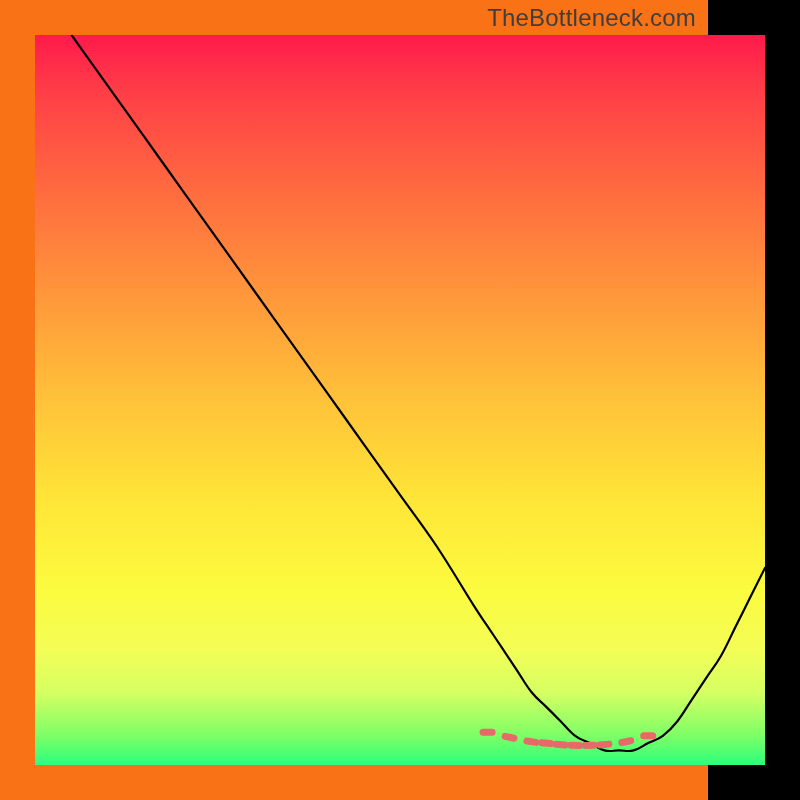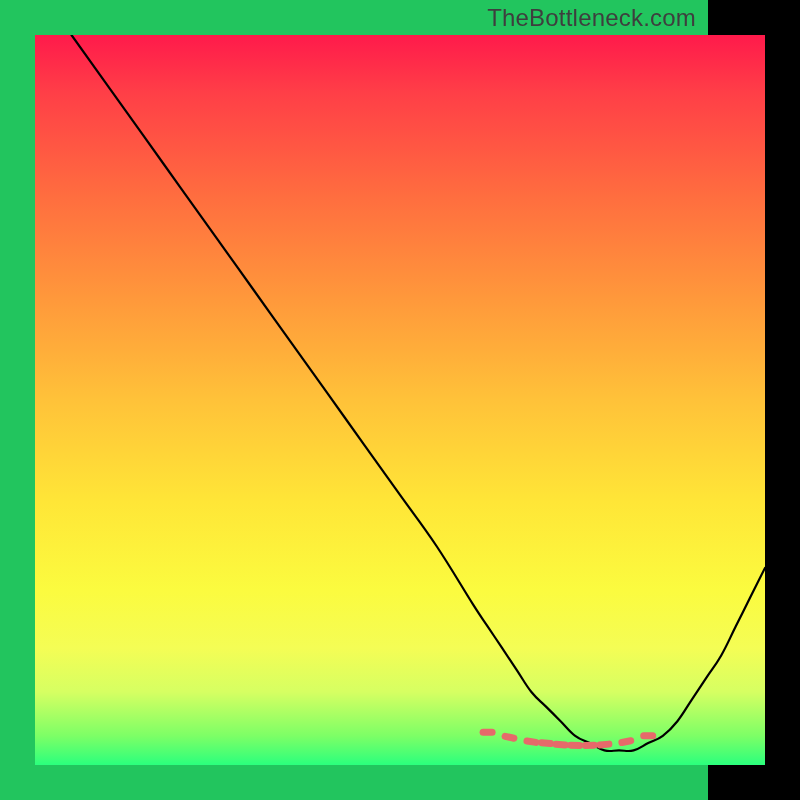--- a/index.html
+++ b/index.html
@@ -1,21 +1,21 @@
 <!DOCTYPE html>
 <html><head>
 <meta charset="utf-8">
 <style>
   * { margin: 0; padding: 0; box-sizing: border-box; }
   html, body { width: 800px; height: 800px; overflow: hidden; background: #000; }
   .wrapper {
     position: relative;
     width: 708px;
     height: 800px;
-    background: #22c55e;
+    background: #f97316;
   }
   .watermark {
     position: absolute;
     top: 4px;
     right: 12px;
     font-family: Arial, Helvetica, sans-serif;
     font-size: 24px;
     color: #3e3e3e;
     letter-spacing: 0.2px;
     z-index: 5;

